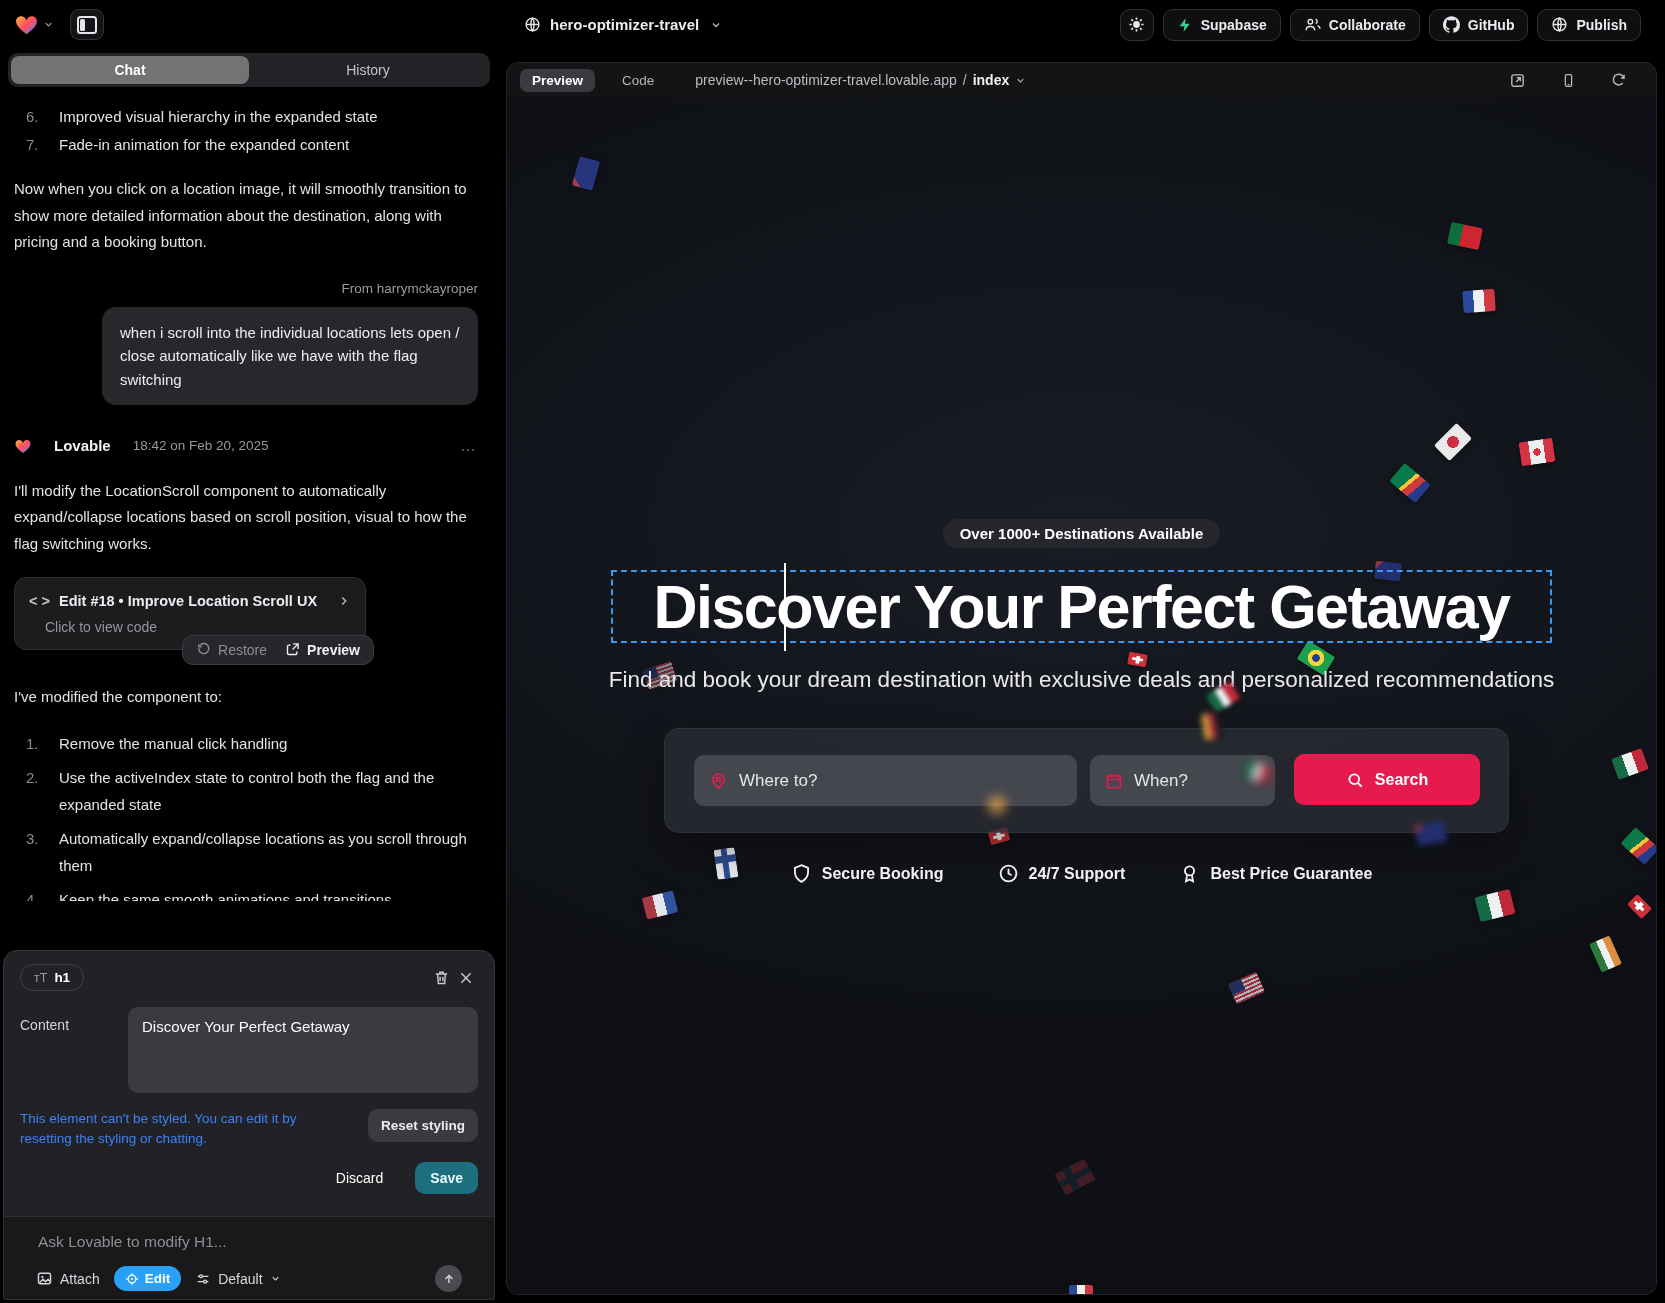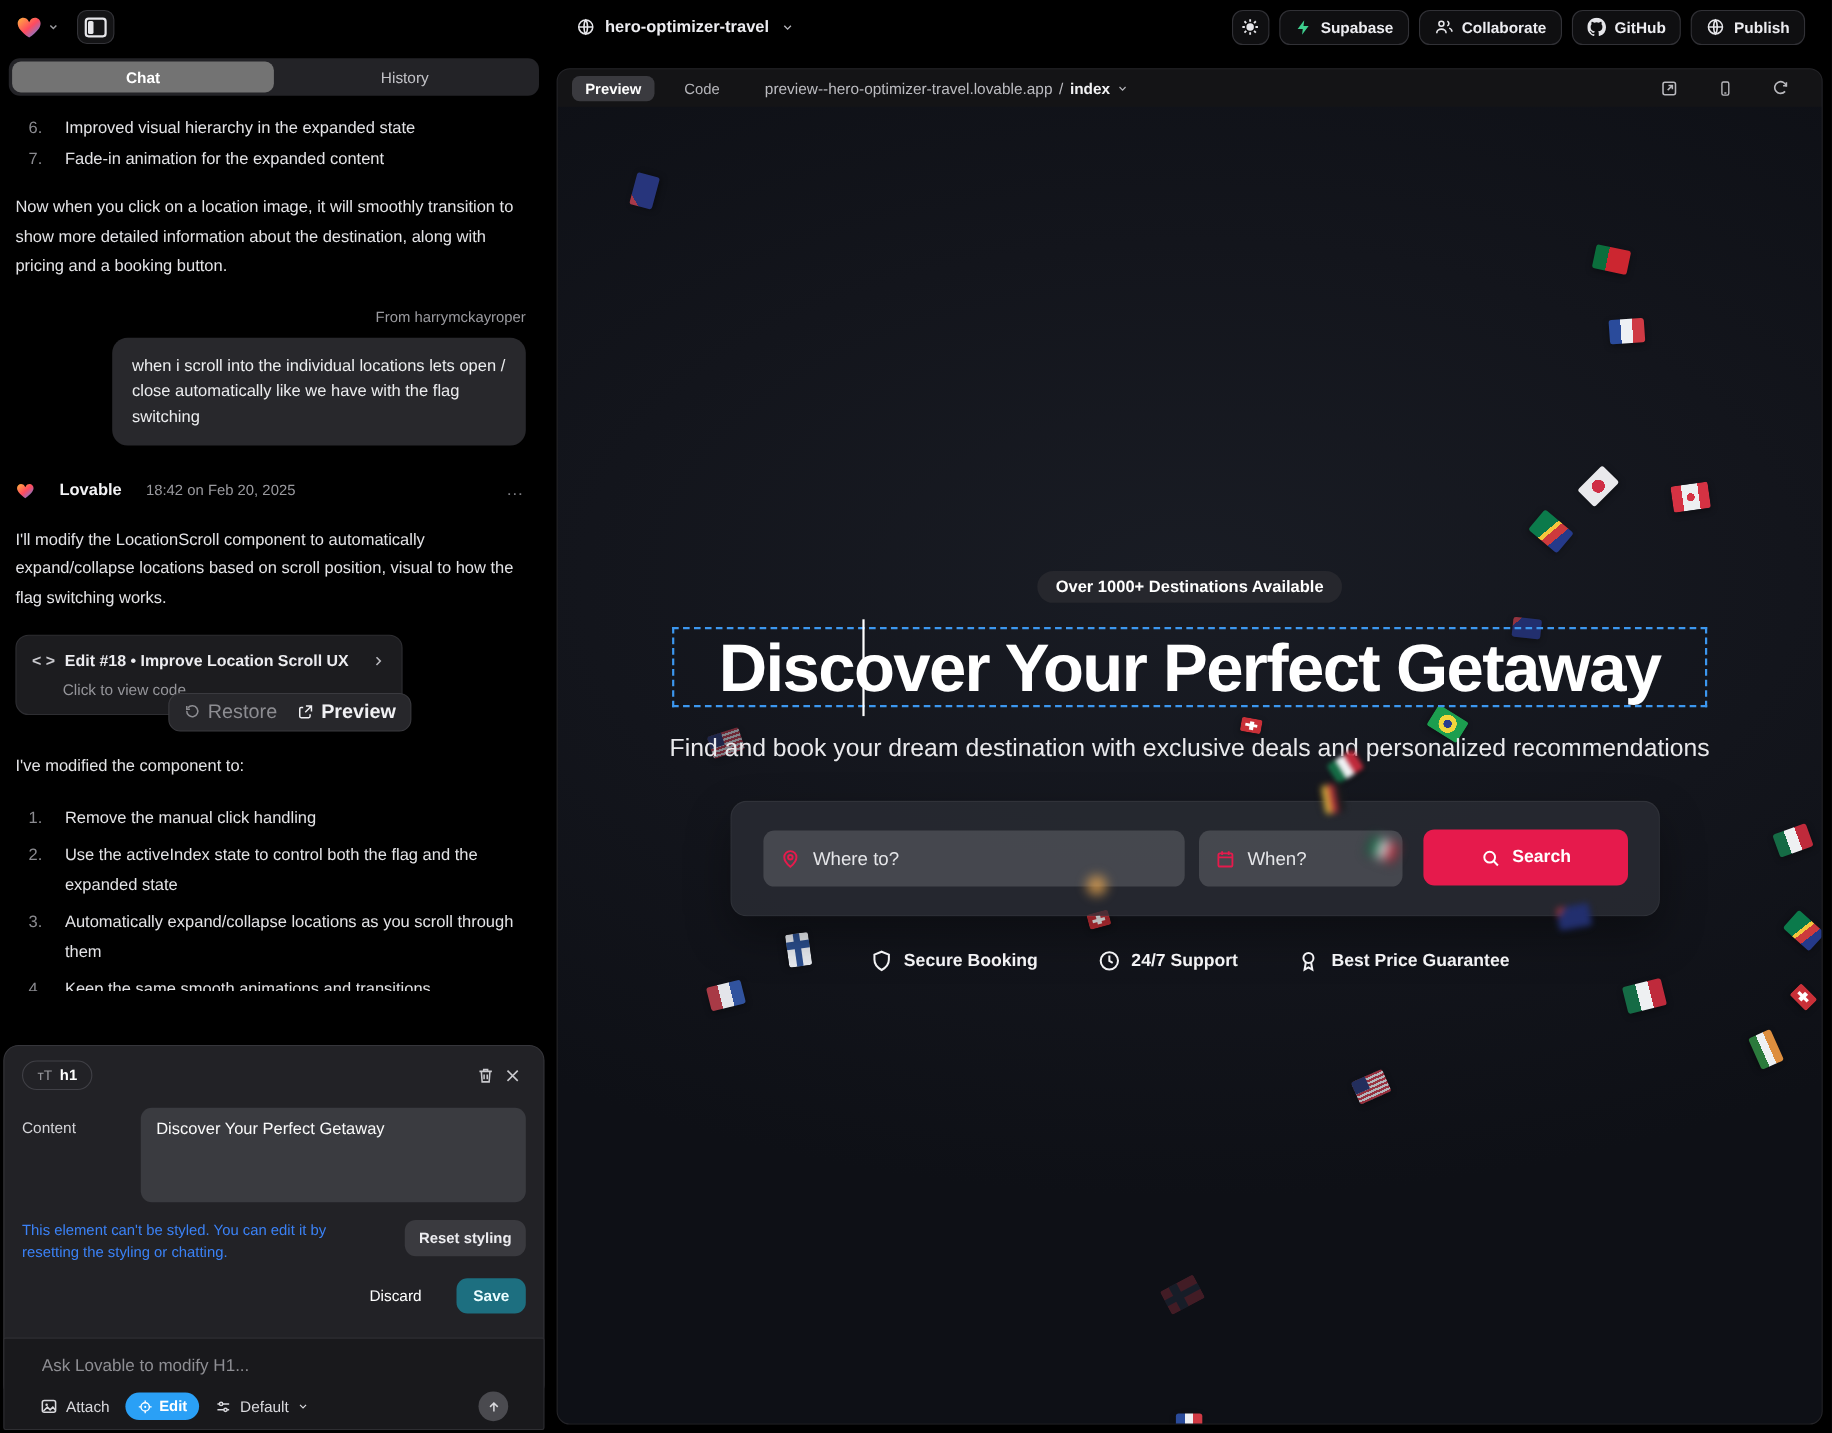--- a/index.html
+++ b/index.html
@@ -32,23 +32,23 @@
   .from{margin-top:24px;text-align:right;font-size:13.5px;color:#9a9a9f;line-height:18px}
   .bubble{margin:9px 0 0 88px;background:#28282c;border-radius:14px;padding:14px 18px;line-height:23.5px;color:#ecedef}
   .arow{margin-top:28px;display:flex;align-items:center;gap:22px}
   .arow .aname{font-weight:700;font-size:15px;color:#f2f2f4}
   .arow .atime{font-size:13.5px;color:#9a9a9f}
   .arow .amenu{margin-left:auto;color:#7c7c81;font-size:16px;letter-spacing:2px}
   .codecard{position:relative;margin-top:20px;width:352px;background:#1c1c1f;border:1px solid #2e2e32;border-radius:12px;padding:13px 14px;box-sizing:border-box;margin-bottom:34px}
   .cc-title{display:flex;align-items:center;gap:9px;font-size:14.5px;font-weight:600;color:#ececf0;line-height:20px}
   .cc-icon{color:#c9c9ce}
   .cc-chev{margin-left:auto;color:#b9b9be}
-  .cc-sub{margin-top:7px;margin-left:28px;font-size:14px;color:#95959a;line-height:18px}
+  .cc-sub{margin-top:7px;margin-left:16px;font-size:14px;color:#95959a;line-height:18px}
   .restorebar{position:absolute;right:-9px;bottom:-16px;display:flex;align-items:center;gap:18px;background:#27272b;border:1px solid #3a3a3f;border-radius:11px;padding:6px 13px}
-  .rb-btn{display:flex;align-items:center;gap:7px;background:none;border:none;font-size:18px;padding:0}
+  .rb-btn{display:flex;gap:7px;background:none;border:none;font-size:14px;padding:0}
   .rb-btn.dim{color:#8d8d92}
   .rb-btn.bright{color:#f0f0f3;font-weight:600}
   .ol{margin-top:19px}
   .ol .numrow{margin-bottom:7px;line-height:27px}
 
   
   .panel{position:absolute;left:3px;top:901px;width:492px;height:323px;background:#222226;border:1px solid #36363b;border-radius:14px;box-sizing:border-box;padding:13px 16px}
   .p-head{display:flex;align-items:center}
   .tagpill{display:flex;align-items:center;gap:7px;border:1px solid #404046;border-radius:999px;padding:5px 13px;font-size:13.5px}
   .tagpill .tt{color:#9a9a9f;font-size:12.5px}

